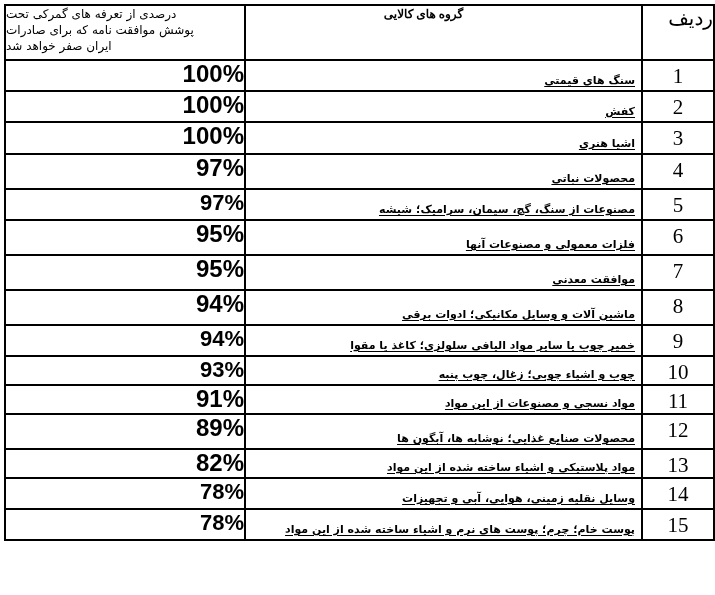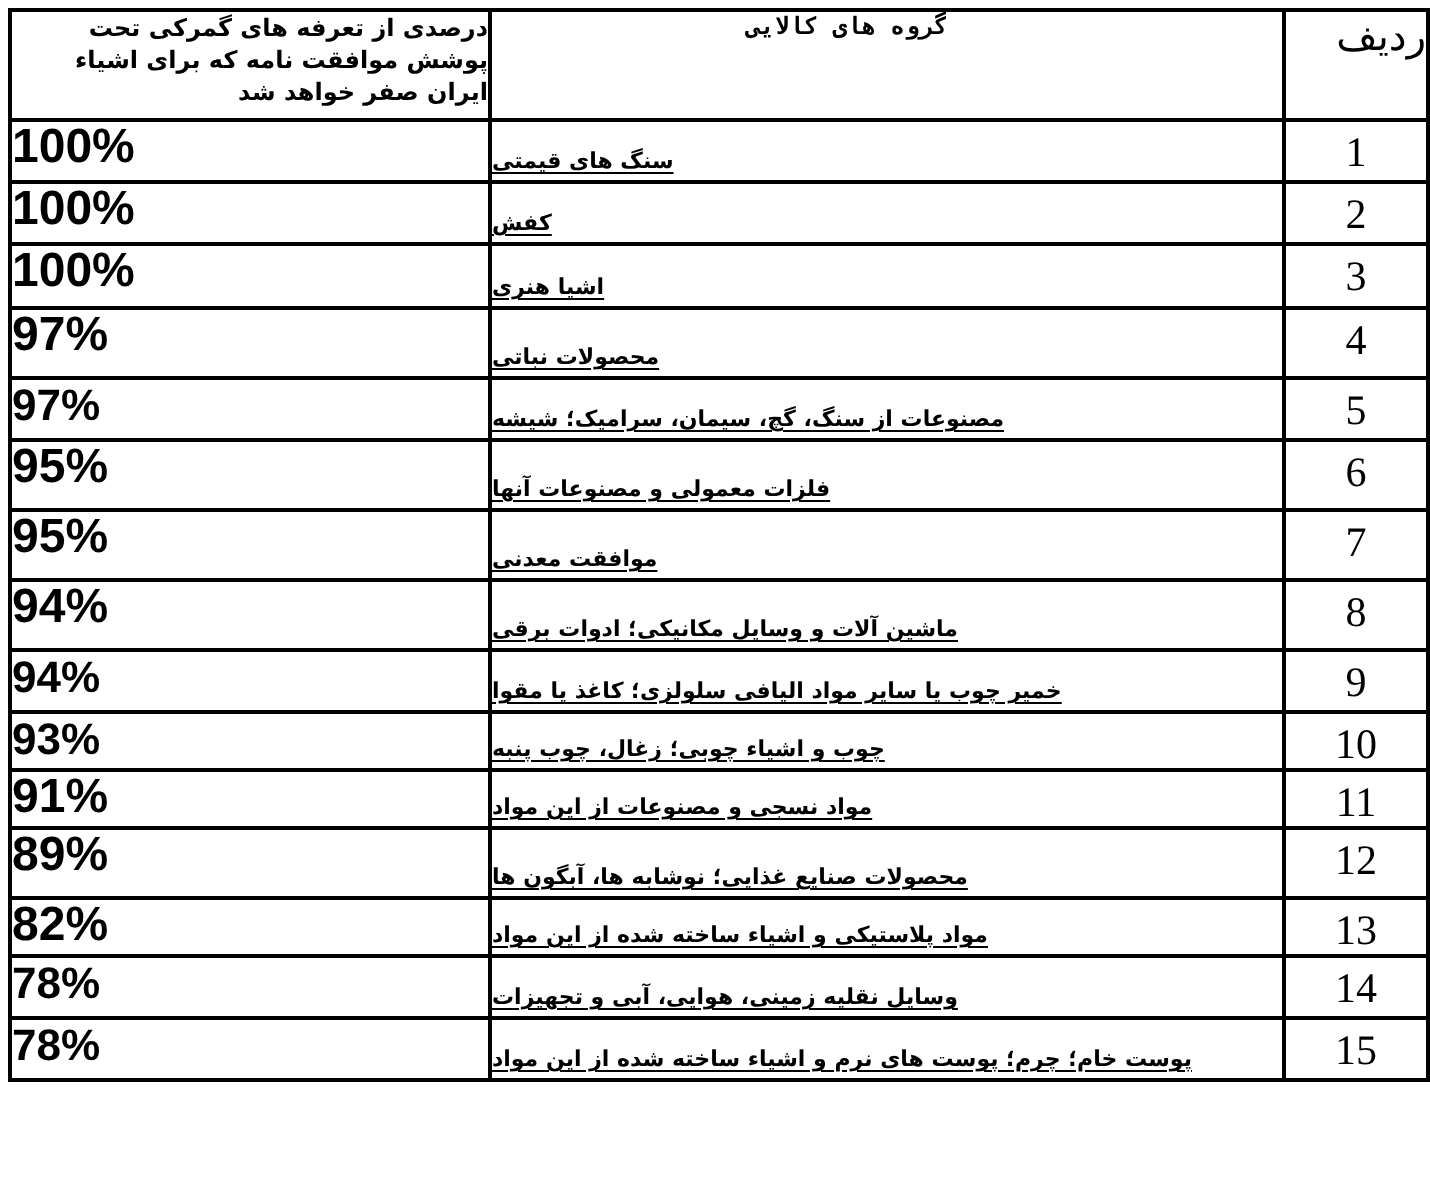--- a/index.html
+++ b/index.html
@@ -13,44 +13,44 @@
   table.tariff td, table.tariff th {
     border:2px solid #000;
     padding:0;
     vertical-align:top;
   }
   col.c-pct { width:240px; }
   col.c-grp { width:397px; }
   col.c-idx { width:72px; }
   .hdr-pct {
     font-family:"DejaVu Sans", sans-serif;
-    font-weight:bold; font-size:12px; line-height:16px;
-    text-align:right; direction:rtl; padding-top:1px;margin-left:20px;
+    font-weight:normal; font-size:12px; line-height:16px;
+    text-align:left; direction:rtl; padding-top:1px;margin-left:20px;
   }
   .hdr-grp {
-    font-family:Liberation Mono, monospace;
+    font-family:Liberation Serif, serif;
     font-weight:bold; font-size:12px; line-height:16px;
     text-align:center; direction:rtl; padding-top:0;
   }
   .hdr-grp span { display:inline-block; margin-right:40px; }
   .hdr-idx {
     font-family:"DejaVu Serif", serif;
     font-weight:normal; font-size:20px; line-height:24px;
     text-align:right; direction:rtl; padding:6px 4px 0 0;
   }
   .pct {
     font-family:"Liberation Sans", sans-serif;
     font-weight:bold; font-size:24px; line-height:26px;
-    text-align:left; vertical-align:top;
+    text-align:right; vertical-align:top;
   }
   .pct.sm { font-size:22px; }
   .grp {
     font-family:"DejaVu Sans", sans-serif;
     font-weight:bold; font-size:11px;
-    direction:rtl; text-align:left;
+    direction:rtl; text-align:right;
     vertical-align:bottom !important;
     padding-right:6px !important; padding-bottom:3px !important;
   }
   .grp span { text-decoration:underline; text-underline-offset:2px; }
   .idx {
     font-family:"Liberation Serif", serif;
     font-size:21px; line-height:24px;
     text-align:center; vertical-align:top;
     padding-top:3px !important;
   }
@@ -61,21 +61,21 @@
 <table class="tariff">
   <colgroup>
     <col class="c-pct">
       <col class="c-grp">
       <col class="c-idx">
   </colgroup>
   <thead>
     <tr style="height:55px">
       <th class="hdr-pct">
         <div>درصدی از تعرفه های گمرکی تحت</div>
-        <div>پوشش موافقت نامه که برای اشیاء</div>
+        <div>پوشش موافقت نامه که برای صادرات</div>
         <div>ایران صفر خواهد شد</div>
       </th>
       <th class="hdr-grp">
         <span>گروه های کالایی</span>
       </th>
       <th class="hdr-idx">
         <span>ردیف</span>
       </th>
     </tr>
   </thead>

